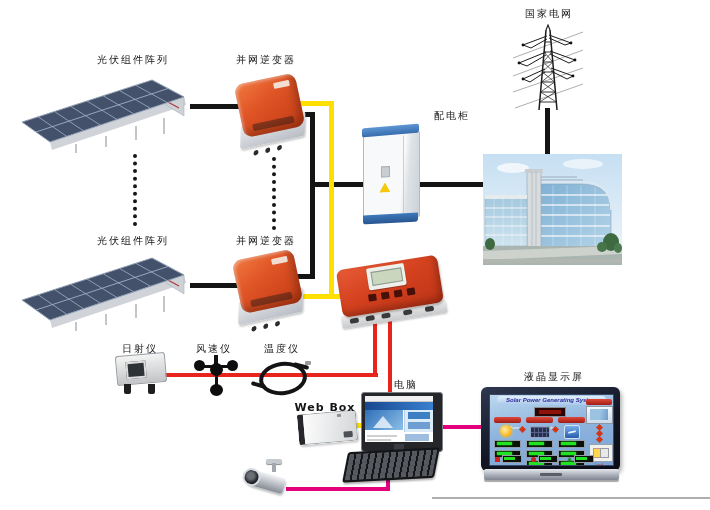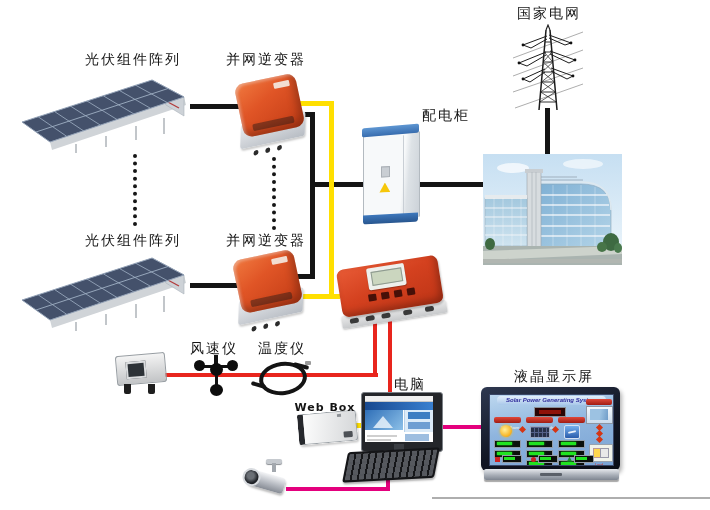--- a/index.html
+++ b/index.html
@@ -1,20 +1,20 @@
 <!DOCTYPE html>
 <html><head>
 <meta charset="utf-8">
 <style>
   html,body{margin:0;padding:0;background:#fff;}
   .stage{position:relative;width:710px;height:510px;background:#ffffff;overflow:hidden;
          font-family:"Liberation Sans","DejaVu Sans",sans-serif;}
   
   .lbl{position:absolute;font-family:"Liberation Serif","DejaVu Serif",serif;
-       font-size:14px;color:#151515;letter-spacing:2px;text-align:center;
+       font-size:10px;color:#151515;letter-spacing:2px;text-align:center;
        font-weight:500;white-space:nowrap;width:160px;line-height:15px;}
   .lbl.sans{font-family:"DejaVu Sans","Liberation Sans",sans-serif;font-weight:bold;
             font-size:11px;letter-spacing:1px;}
   
   .wire{position:absolute;}
   .wb{background:#141414;}
   .wy{background:#ffdf00;}
   .wr{background:#e8251d;}
   .wm{background:#e4007d;}
   .dotline{position:absolute;width:0;border-left:4px dotted #161616;}
@@ -515,19 +515,20 @@
         <div class="tv-notch"></div>
       </div>
   </div>
 
   <div class="lbl" style="left:53px;top:52px;">光伏组件阵列</div>
   <div class="lbl" style="left:186px;top:52px;">并网逆变器</div>
   <div class="lbl" style="left:469px;top:6px;">国家电网</div>
   <div class="lbl" style="left:310px;top:108px;text-align:right;">配电柜</div>
   <div class="lbl" style="left:53px;top:233px;">光伏组件阵列</div>
   <div class="lbl" style="left:186px;top:233px;">并网逆变器</div>
+  <div class="lbl" style="left:60px;top:341px;">日射仪</div>
   <div class="lbl" style="left:134px;top:341px;">风速仪</div>
   <div class="lbl" style="left:202px;top:341px;">温度仪</div>
   <div class="lbl" style="left:394px;top:377px;width:44px;text-align:left;">电脑</div>
   <div class="lbl sans" style="left:245px;top:400px;">Web Box</div>
   <div class="lbl" style="left:474px;top:369px;font-family:Liberation Serif, serif;">液晶显示屏</div>
 
 </div>
 
 </body></html>

